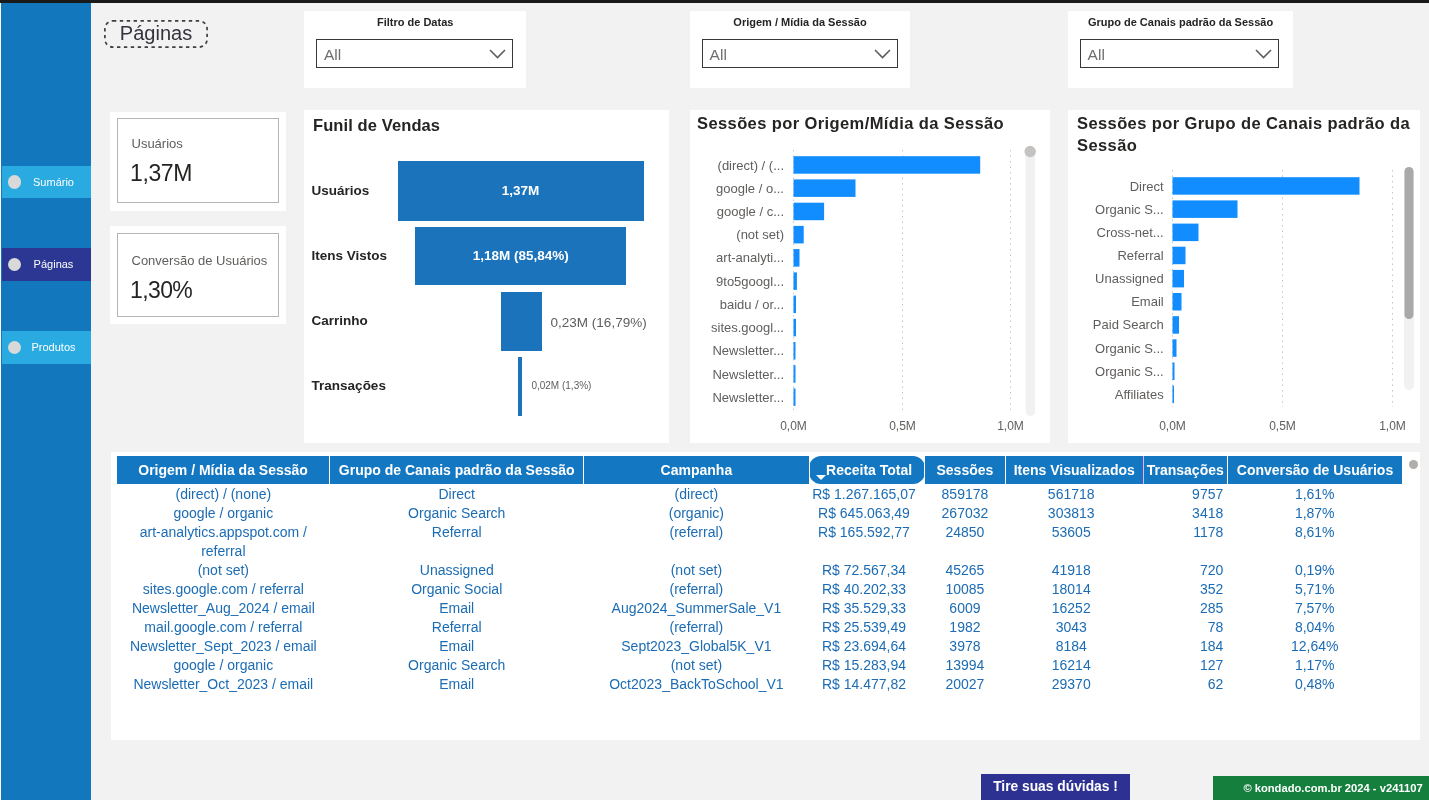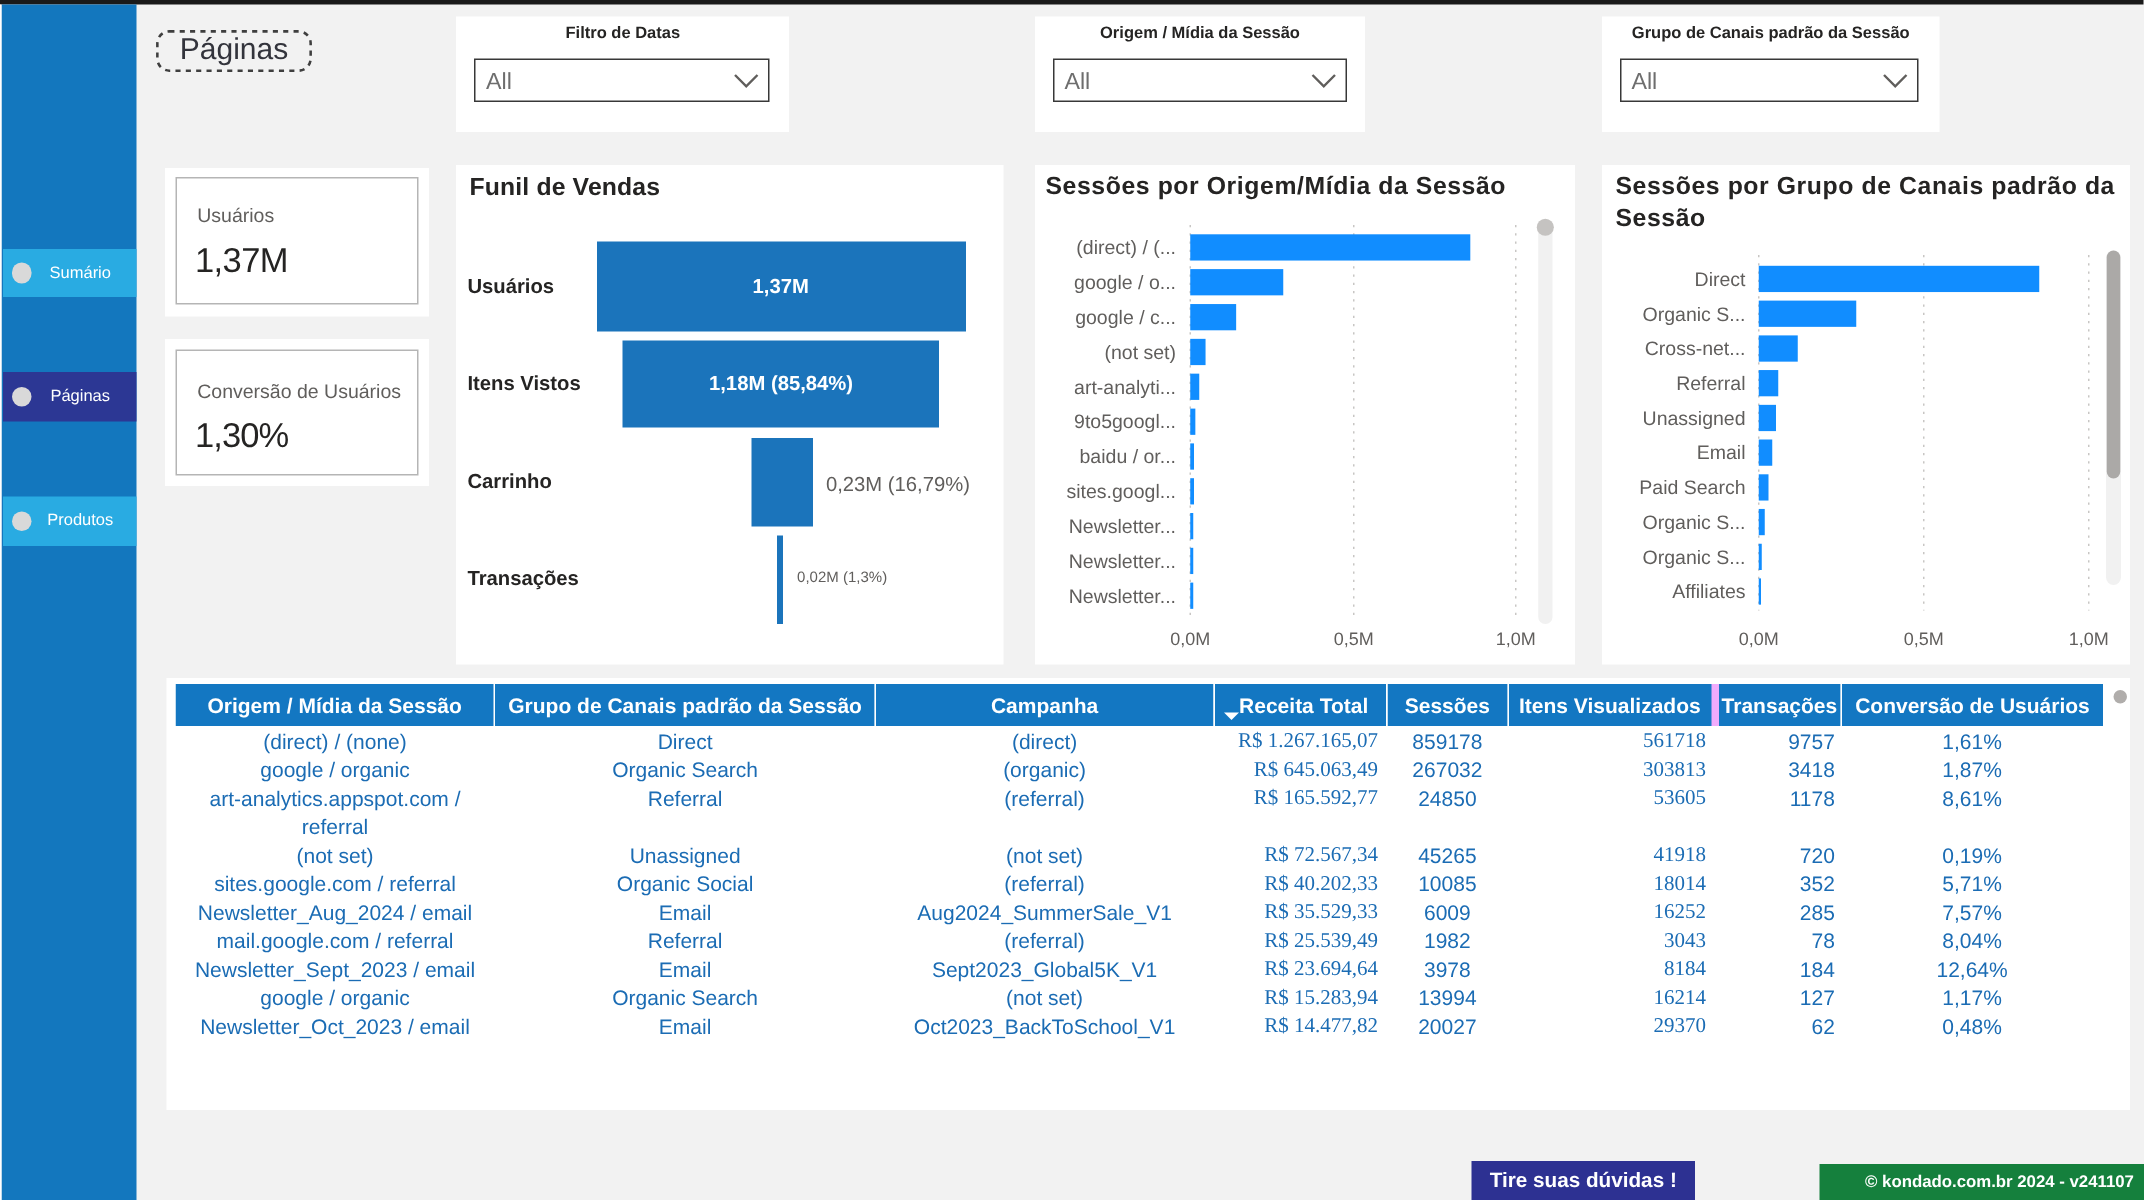--- a/index.html
+++ b/index.html
@@ -175,23 +175,23 @@
       <col style="width:80.5px">
         <col style="width:138.1px">
         <col style="width:84px">
         <col style="width:174.9px">
     </colgroup>
     <thead>
       <tr style="background:#1377C2;color:#fff;font-weight:bold;font-size:14px;height:27.5px;">
         <th style="border-right:1px solid #fff;">Origem / Mídia da Sessão</th>
         <th style="border-right:1px solid #fff;">Grupo de Canais padrão da Sessão</th>
         <th style="border-right:1px solid #fff;">Campanha</th>
-        <th style="border-right:1px solid #fff;text-align:right;padding-right:12px;position:relative;">Receita Total<span style="position:absolute;left:6px;bottom:4px;width:0;height:0;border-left:5px solid transparent;border-right:5px solid transparent;border-top:5.5px solid #fff;"></span></th>
+        <th style="border-right:1px solid #fff;text-align:right;padding-right:12px;position:relative;border-radius:12px;">Receita Total<span style="position:absolute;left:6px;bottom:4px;width:0;height:0;border-left:5px solid transparent;border-right:5px solid transparent;border-top:5.5px solid #fff;"></span></th>
         <th style="border-right:1px solid #fff;">Sessões</th>
-        <th style="border-right:5px solid #f0abfc;">Itens Visualizados</th>
+        <th style="border-right:1px solid #f0abfc;">Itens Visualizados</th>
         <th style="border-right:1px solid #fff;">Transações</th>
         <th>Conversão de Usuários</th>
       </tr>
     </thead>
     <tbody style="color:#1B6CB4;font-size:14px;">
       <tr>
           <td>(direct) / (none)</td>
           <td>Direct</td>
           <td>(direct)</td>
           <td class="r">R$ 1.267.165,07</td>
@@ -289,19 +289,19 @@
           <td class="r">29370</td>
           <td class="r2">62</td>
           <td>0,48%</td>
         </tr>
     </tbody>
   </table>
 </div>
 <style>
   #tbl tbody td { text-align:center; line-height:19px; vertical-align:top; }
   #tbl tbody tr:first-child td { padding-top:1px; }
-  #tbl td.r { text-align:right; padding-right:6px;font-family:Liberation Serif, serif; }
+  #tbl td.r { text-align:center; padding-right:6px; }
   #tbl td.r2 { text-align:right; padding-right:4px; }
   #tbl th { text-align:center; font-weight:bold; }
 </style>
 
 <div class="abs" style="left:981px;top:774px;width:149px;height:26px;background:#2D3192;color:#fff;text-align:center;line-height:25px;font-size:13.8px;font-weight:600;">Tire suas dúvidas !</div>
 <div class="abs" style="left:1213px;top:775.5px;width:240px;height:26px;background:#15803d;color:#fff;text-align:center;line-height:25px;font-size:11.2px;font-weight:bold;">© kondado.com.br 2024 - v241107</div>
 
 </body></html>

